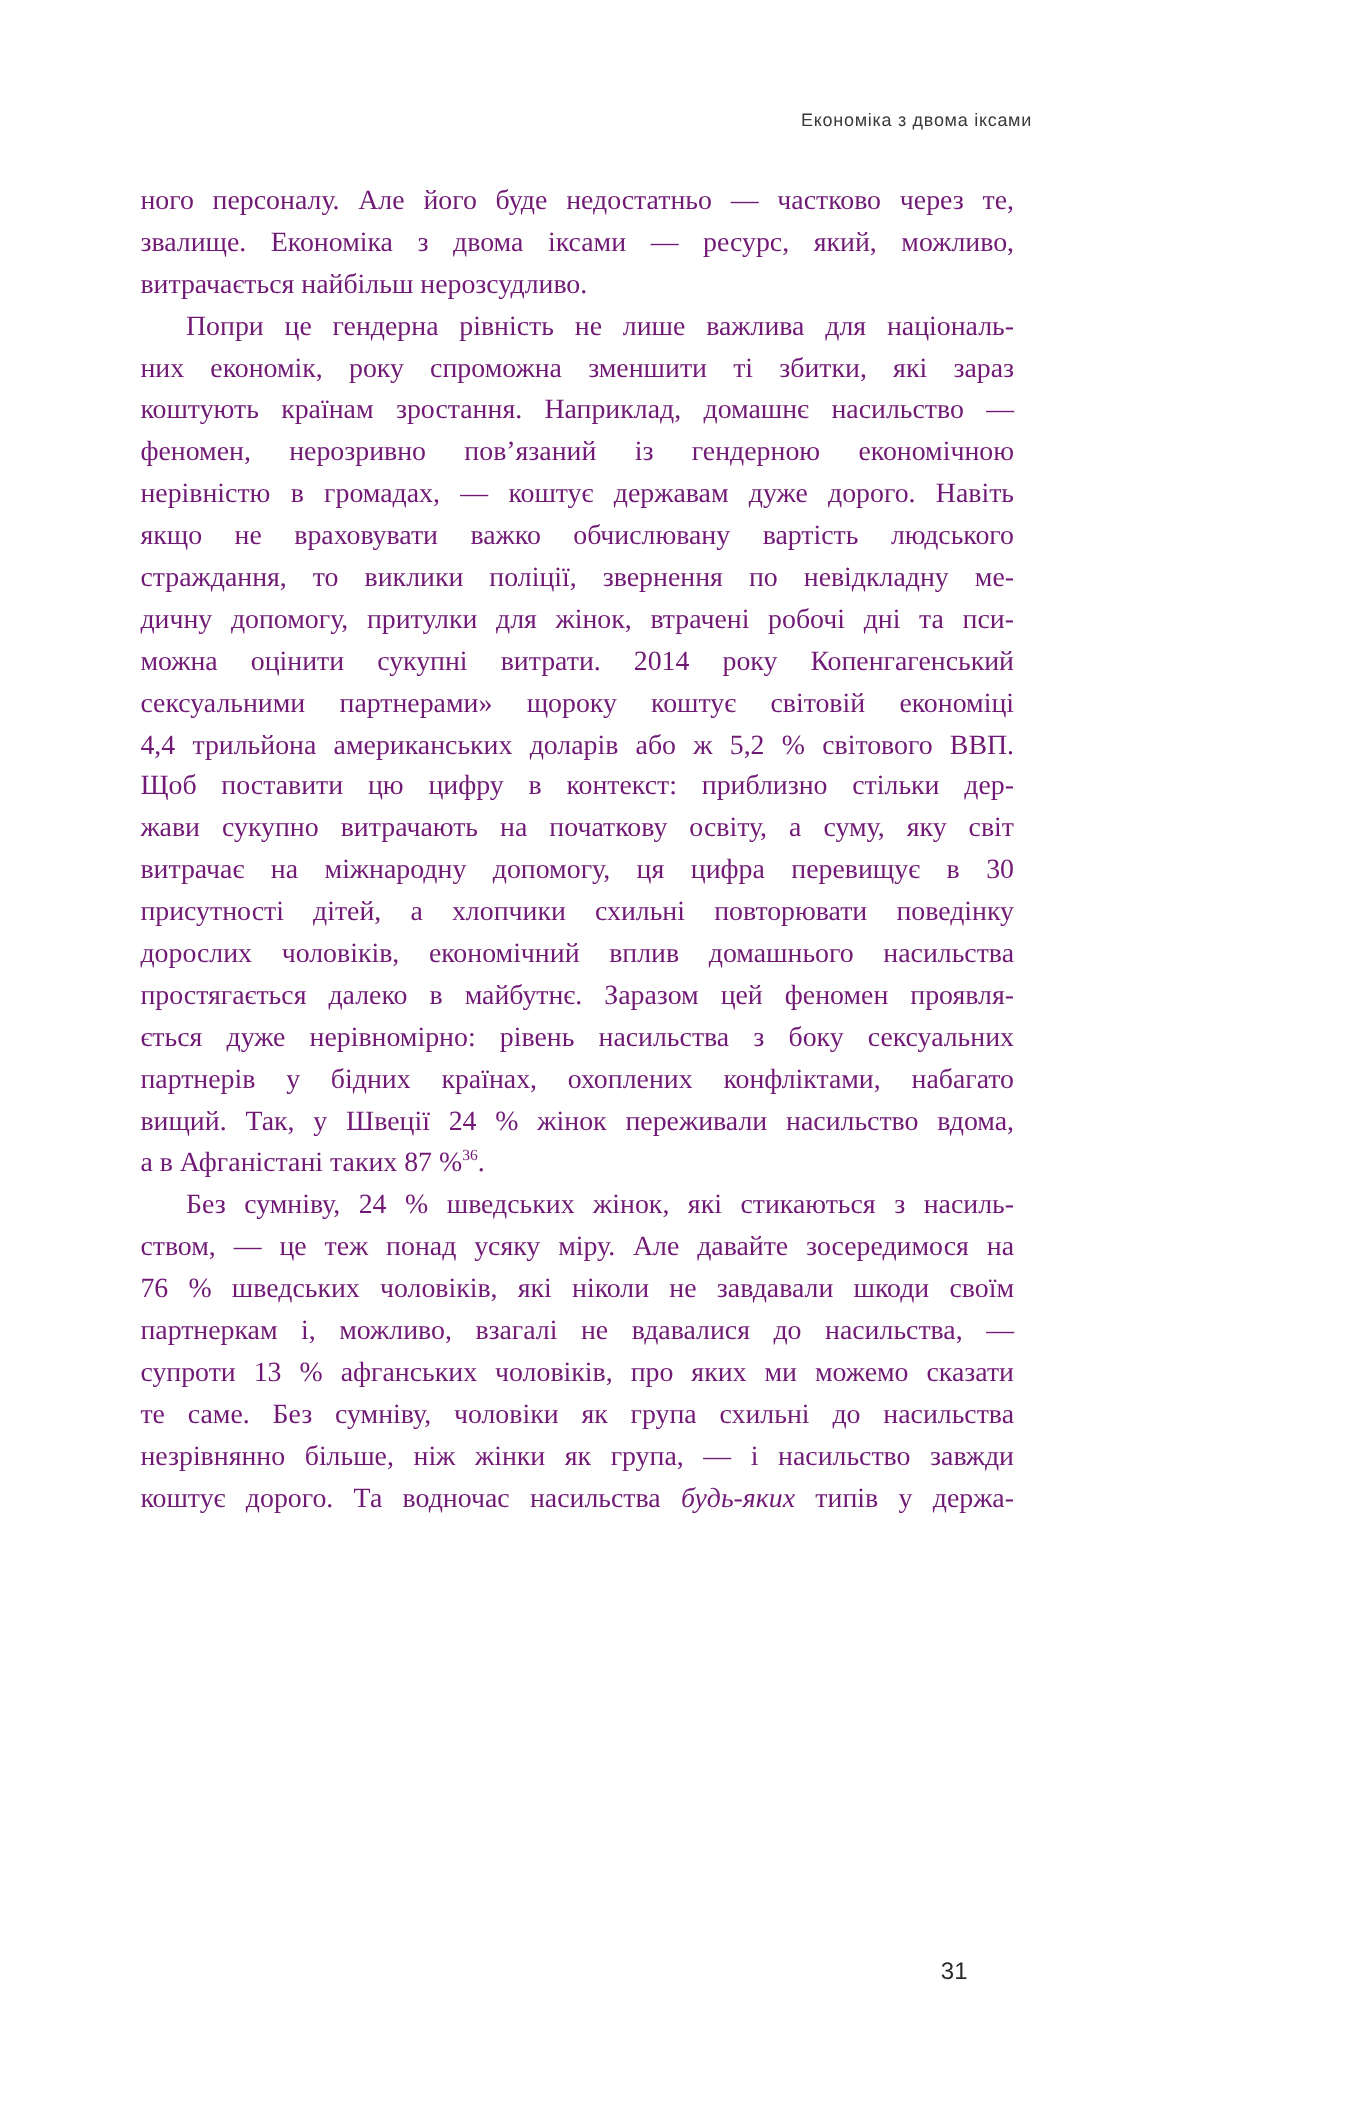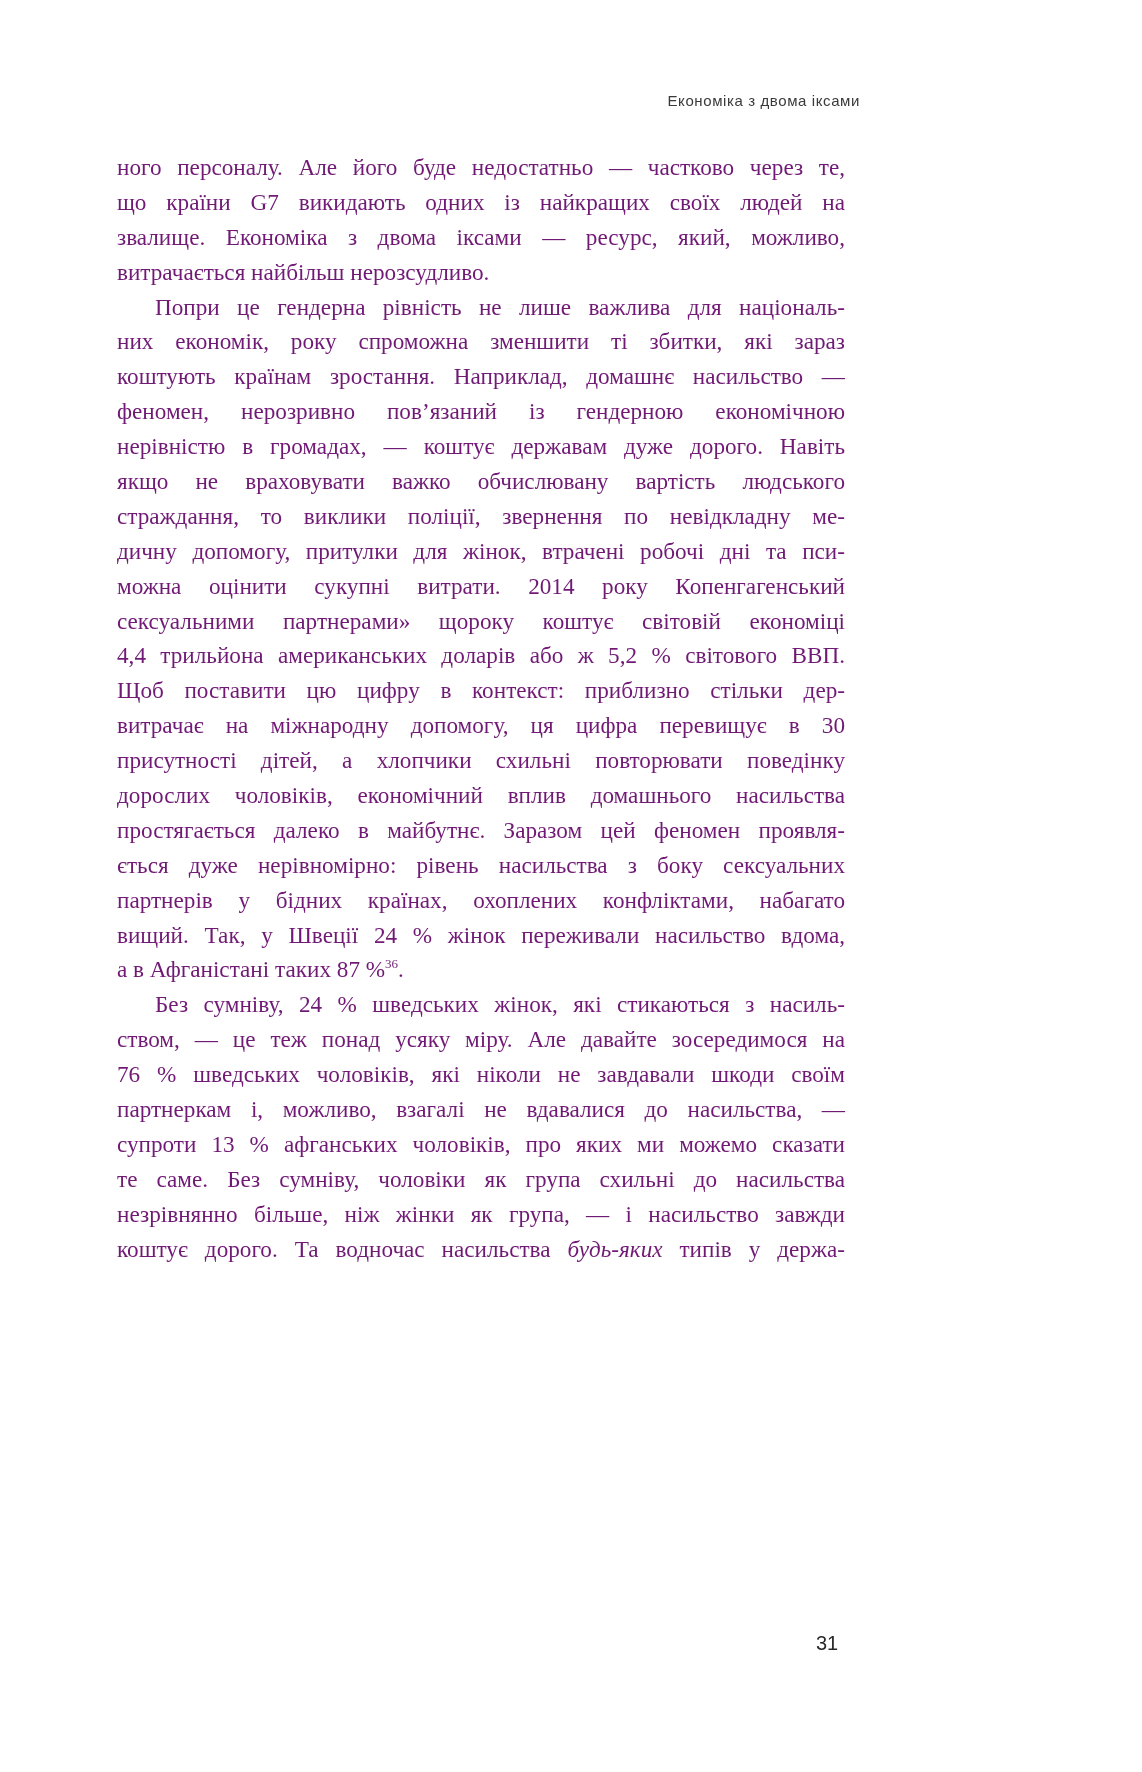--- a/index.html
+++ b/index.html
@@ -50,53 +50,53 @@
       font-size: 13px;
       vertical-align: 9px;
       line-height: 0;
     }
     .ital {
       font-style: italic;
     }
     .page-number {
       position: absolute;
       top: 1632px;
-      left: 816px;
+      left: 784px;
       font-family: "Liberation Sans", sans-serif;
       font-size: 20px;
       color: #2a2a2a;
     }
   </style>
 </head>
 <body>
 
 <div class="running-header">Економіка з двома іксами</div>
 
 <div class="text-block">
 
   <div>
     <span class="line">ного персоналу. Але його буде недостатньо — частково через те,</span>
-    <span class="line">що країни G7 викидають одних із найкращих своїх людей на</span>
     <span class="line">звалище. Економіка з двома іксами — ресурс, який, можливо,</span>
     <span class="line last">витрачається найбільш нерозсудливо.</span>
   </div>
 
   <div>
     <span class="line indent">Попри це гендерна рівність не лише важлива для національ-</span>
     <span class="line">них економік, року спроможна зменшити ті збитки, які зараз</span>
     <span class="line">коштують країнам зростання. Наприклад, домашнє насильство —</span>
     <span class="line">феномен, нерозривно пов’язаний із гендерною економічною</span>
     <span class="line">нерівністю в громадах, — коштує державам дуже дорого. Навіть</span>
     <span class="line">якщо не враховувати важко обчислювану вартість людського</span>
     <span class="line">страждання, то виклики поліції, звернення по невідкладну ме-</span>
     <span class="line">дичну допомогу, притулки для жінок, втрачені робочі дні та пси-</span>
     <span class="line">можна оцінити сукупні витрати. 2014 року Копенгагенський</span>
     <span class="line">сексуальними партнерами» щороку коштує світовій економіці</span>
     <span class="line">4,4 трильйона американських доларів або ж 5,2 % світового ВВП.</span>
     <span class="line">Щоб поставити цю цифру в контекст: приблизно стільки дер-</span>
+    <span class="line">жави сукупно витрачають на початкову освіту, а суму, яку світ</span>
     <span class="line">витрачає на міжнародну допомогу, ця цифра перевищує в 30</span>
     <span class="line">присутності дітей, а хлопчики схильні повторювати поведінку</span>
     <span class="line">дорослих чоловіків, економічний вплив домашнього насильства</span>
     <span class="line">простягається далеко в майбутнє. Заразом цей феномен проявля-</span>
     <span class="line">ється дуже нерівномірно: рівень насильства з боку сексуальних</span>
     <span class="line">партнерів у бідних країнах, охоплених конфліктами, набагато</span>
     <span class="line">вищий. Так, у Швеції 24 % жінок переживали насильство вдома,</span>
     <span class="line last"><span>а в Афганістані таких 87 %</span><span class="sup">36</span><span>.</span></span>
   </div>
 

